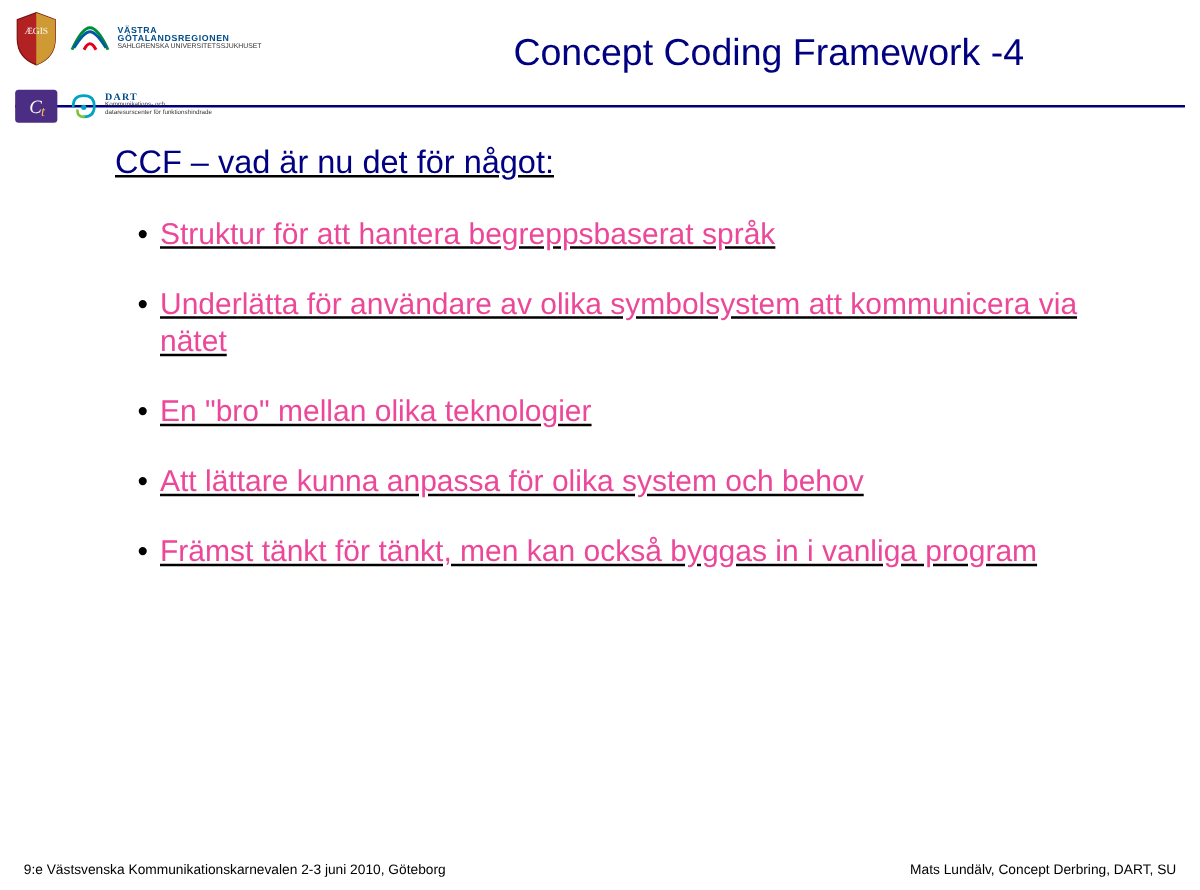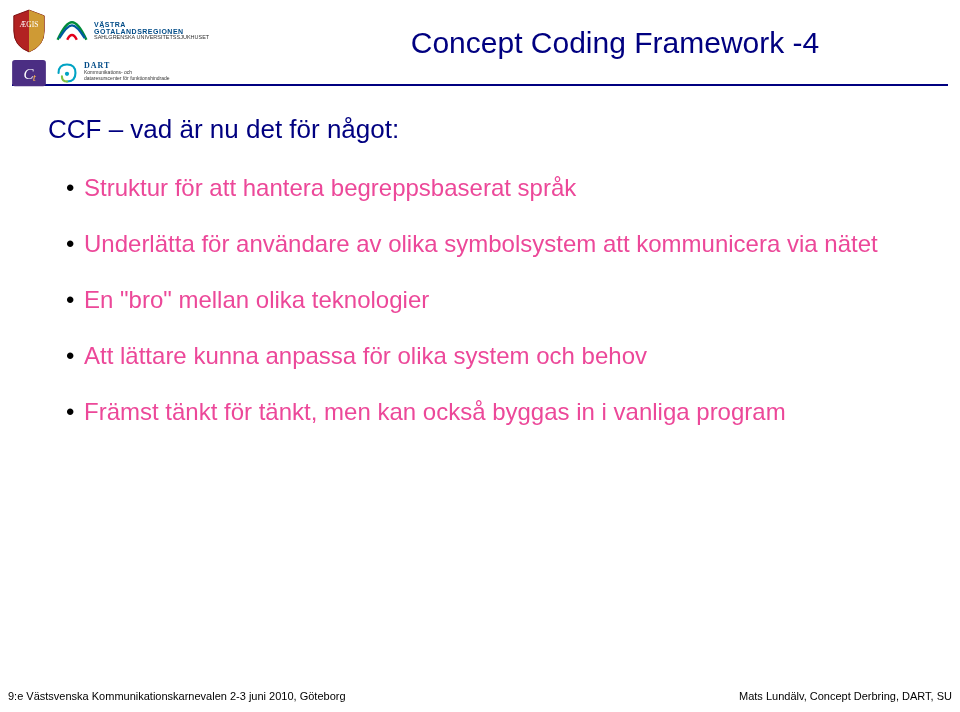--- a/index.html
+++ b/index.html
@@ -13,21 +13,21 @@
   }
   .header {
     display: flex;
     align-items: flex-start;
     padding: 8px 10px 0 10px;
     height: 82px;
   }
   .logos {
     display: flex;
     flex-direction: column;
-    gap: 4px;
+    gap: 16px;
     width: 230px;
   }
   .logo-row1, .logo-row2 {
     display: flex;
     align-items: center;
     gap: 6px;
   }
   .aegis-logo {
     width: 38px;
     height: 46px;
@@ -73,21 +73,22 @@
     font-size: 30px;
     font-weight: normal;
     color: #000080;
   }
   .hr-line {
     margin: 2px 12px 0 12px;
     border: none;
     border-top: 2px solid #000080;
   }
   .content {
-    padding: 28px 70px 0 48px;
+    padding: 28px 70px 0 92px;
+    text-decoration: underline;
   }
   .subtitle {
     font-size: 26px;
     color: #000080;
     margin-bottom: 28px;
   }
   ul.bullets {
     list-style: none;
     padding-left: 18px;
   }
@@ -106,21 +107,21 @@
     top: 0;
     color: #000;
   }
   .footer {
     position: absolute;
     bottom: 10px;
     left: 0;
     right: 0;
     display: flex;
     justify-content: space-between;
-    padding: 0 8px;
+    padding: 0 19px;
     font-size: 11px;
     color: #000;
   }
 </style>
 </head>
 <body>
 
 <div class="header">
   <div class="logos">
     <div class="logo-row1">

